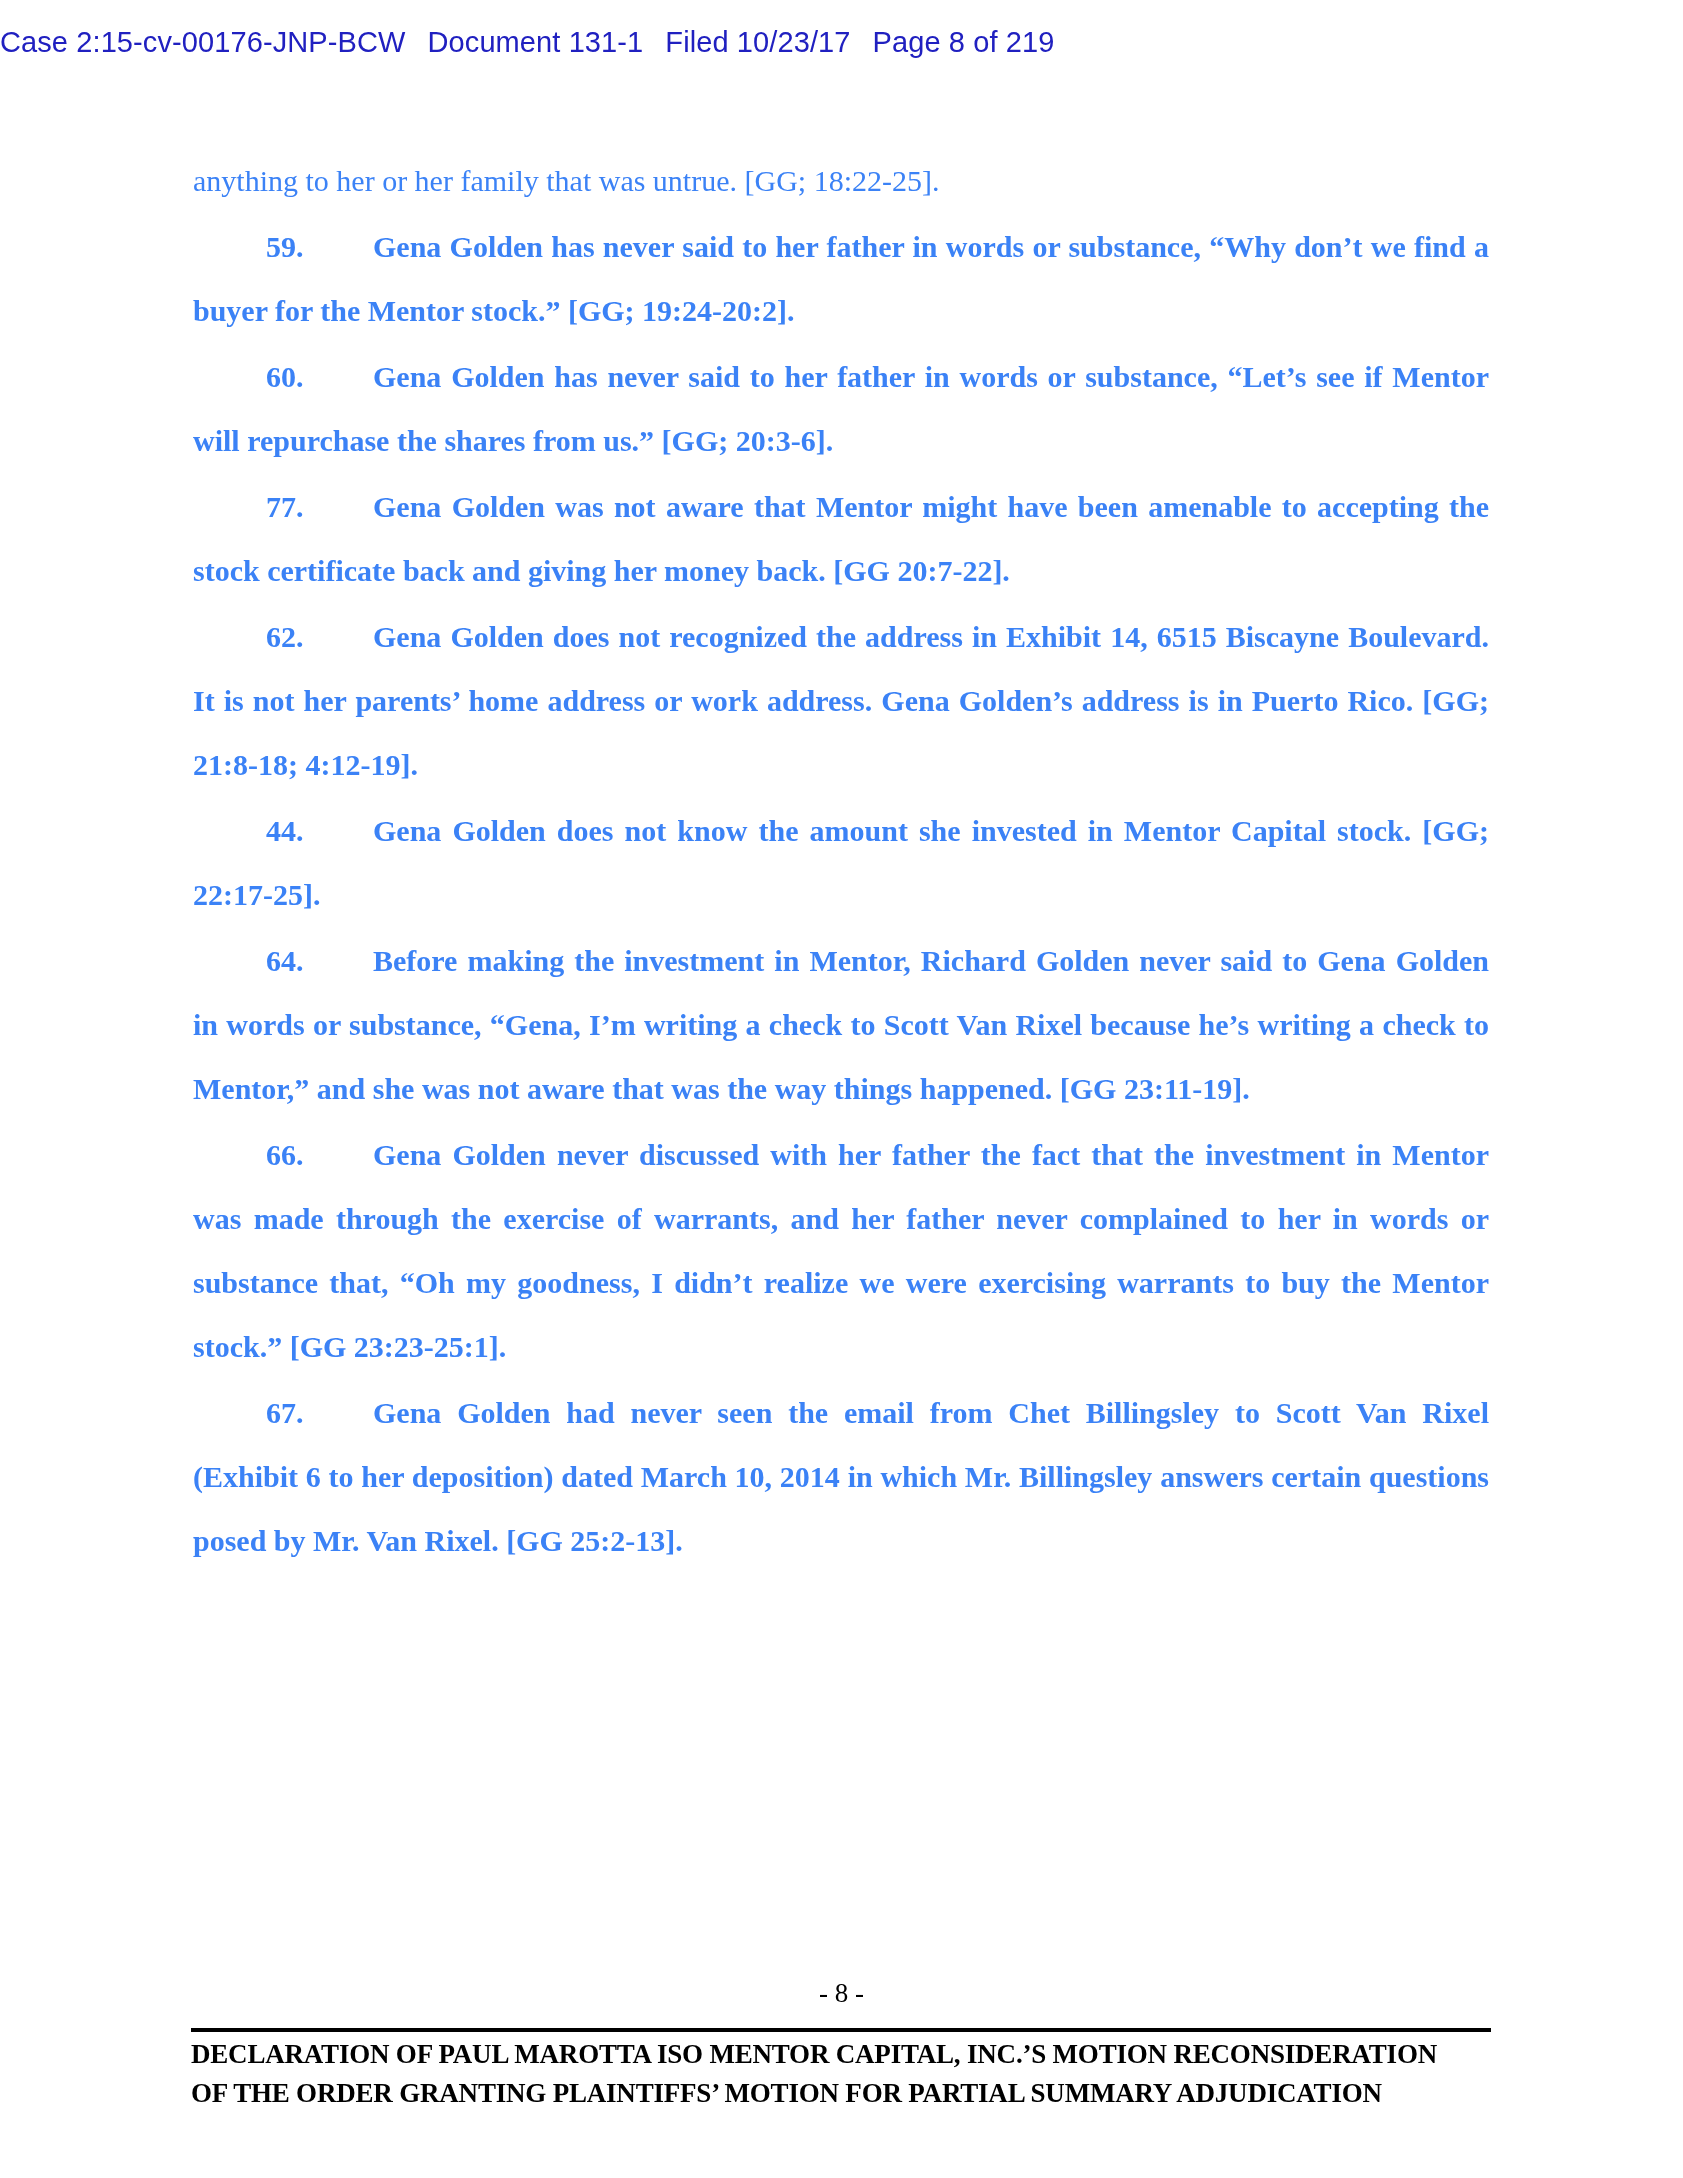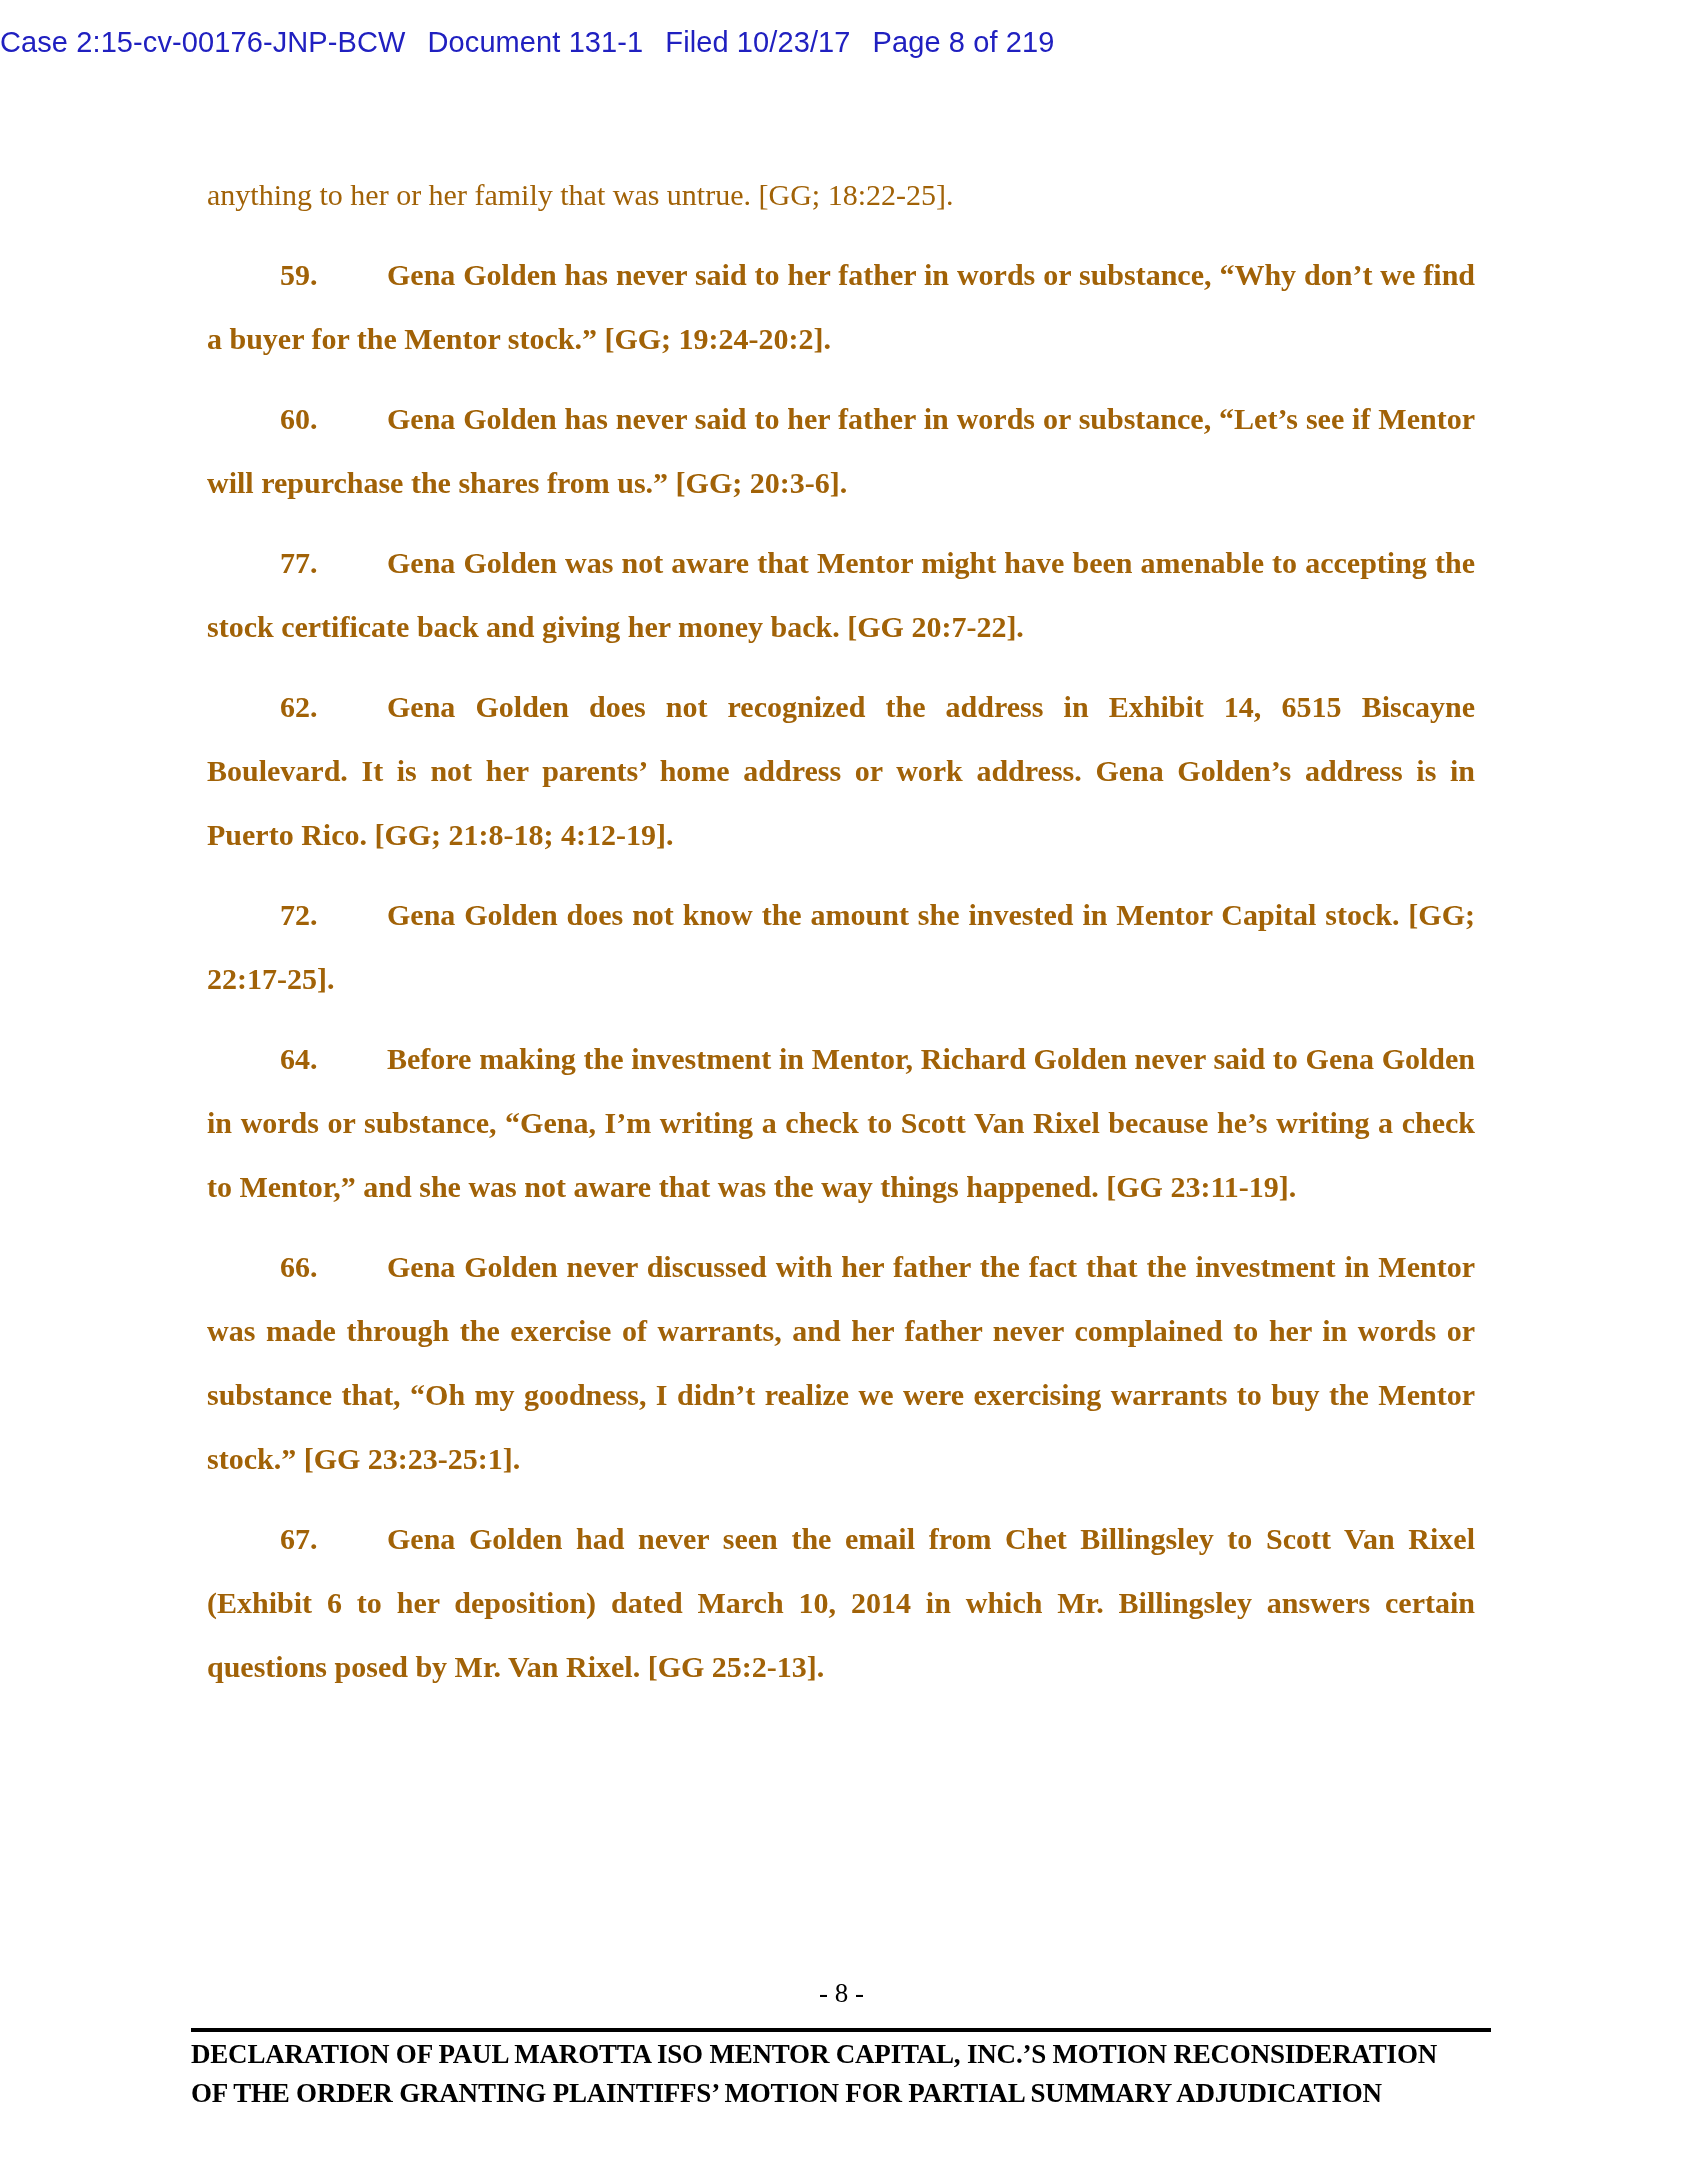--- a/index.html
+++ b/index.html
@@ -38,22 +38,22 @@
     position: absolute;
     top: 147px;
     left: 191px;
     width: 1300px;
   }
   .para {
     text-align: justify;
     text-justify: inter-word;
     font-size: 30px;
     line-height: 64px;
-    color: #a16207;
-    margin: 16px;
+    color: #3b82f6;
+    margin: 2px;
     padding: 0;
   }
   .para.first {
     text-indent: 0;
   }
   .para.numbered {
     text-indent: 0;
     font-weight: bold;
   }
   .pnum {
@@ -119,21 +119,21 @@
     <p class="para first nostretch">anything to her or her family that was untrue.  [GG; 18:22-25].</p>
 
     <p class="para numbered nostretch"><span class="pnum-pad"></span><span class="pnum">59.</span><span>Gena Golden has never said to her father in words or substance, “Why don’t we find a buyer for the Mentor stock.”  [GG; 19:24-20:2].</span></p>
 
     <p class="para numbered nostretch"><span class="pnum-pad"></span><span class="pnum">60.</span><span>Gena Golden has never said to her father in words or substance, “Let’s see if Mentor will repurchase the shares from us.”  [GG; 20:3-6].</span></p>
 
     <p class="para numbered nostretch"><span class="pnum-pad"></span><span class="pnum">77.</span><span>Gena Golden was not aware that Mentor might have been amenable to accepting the stock certificate back and giving her money back.  [GG 20:7-22].</span></p>
 
     <p class="para numbered nostretch"><span class="pnum-pad"></span><span class="pnum">62.</span><span>Gena Golden does not recognized the address in Exhibit 14, 6515 Biscayne Boulevard.  It is not her parents’ home address or work address.  Gena Golden’s address is in Puerto Rico.  [GG; 21:8-18; 4:12-19].</span></p>
 
-    <p class="para numbered nostretch"><span class="pnum-pad"></span><span class="pnum">72.</span><span>Gena Golden does not know the amount she invested in Mentor Capital stock.  [GG; 22:17-25].</span></p>
+    <p class="para numbered nostretch"><span class="pnum-pad"></span><span class="pnum">44.</span><span>Gena Golden does not know the amount she invested in Mentor Capital stock.  [GG; 22:17-25].</span></p>
 
     <p class="para numbered nostretch"><span class="pnum-pad"></span><span class="pnum">64.</span><span>Before making the investment in Mentor, Richard Golden never said to Gena Golden in words or substance, “Gena, I’m writing a check to Scott Van Rixel because he’s writing a check to Mentor,” and she was not aware that was the way things happened.  [GG 23:11-19].</span></p>
 
 
     <p class="para numbered nostretch"><span class="pnum-pad"></span><span class="pnum">66.</span><span>Gena Golden never discussed with her father the fact that the investment in Mentor was made through the exercise of warrants, and her father never complained to her in words or substance that, “Oh my goodness, I didn’t realize we were exercising warrants to buy the Mentor stock.”  [GG 23:23-25:1].</span></p>
 
     <p class="para numbered nostretch"><span class="pnum-pad"></span><span class="pnum">67.</span><span>Gena Golden had never seen the email from Chet Billingsley to Scott Van Rixel (Exhibit 6 to her deposition) dated March 10, 2014 in which Mr. Billingsley answers certain questions posed by Mr. Van Rixel.  [GG 25:2-13].</span></p>
 
 
   </div>

